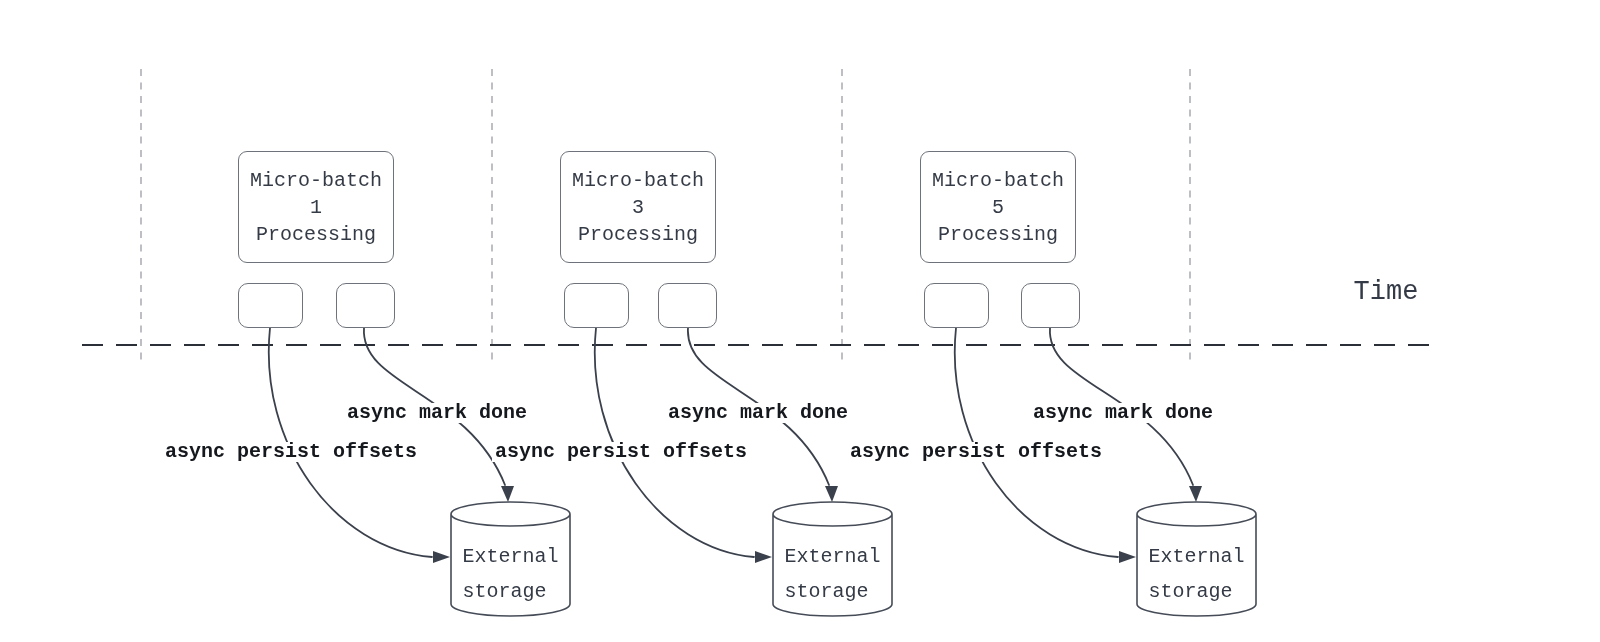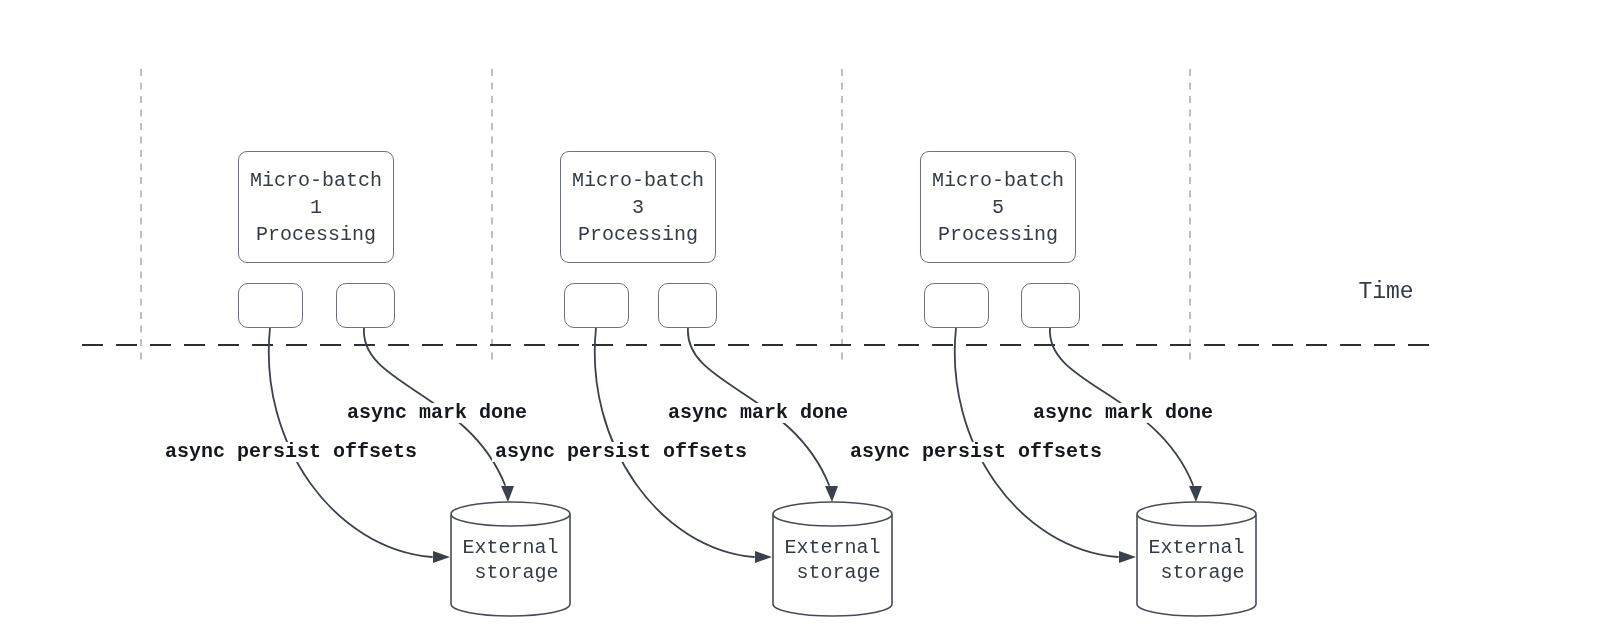--- a/index.html
+++ b/index.html
@@ -49,31 +49,31 @@
     position: absolute;
     transform: translateX(-50%);
     background: #ffffff;
     padding: 0 3px;
     font-size: 20px; font-weight: bold; line-height: 20px;
     color: var(--label_text, #15181d);
     white-space: nowrap;
   }
   .storage-label {
     position: absolute;
-    width: 119px; height: 88px; top: 492px;
+    width: 119px; height: 88px; top: 506px;
     display: flex; align-items: center; justify-content: center;
-    text-align: right;
+    text-align: left;
     white-space: pre-line;
-    font-size: 20px; line-height: 25px;
+    font-size: 20px; line-height: 35px;
     color: var(--box_text, #353b46);
   }
   .time-label {
     position: absolute;
     transform: translateX(-50%);
-    font-size: 23px; line-height: 30px;
+    font-size: 27px; line-height: 30px;
     color: var(--box_text, #353b46);
     white-space: nowrap;
   }
 </style>
 </head>
 <body>
 
 <div class="canvas">
 
   <svg class="layer" width="1600" height="642" viewBox="0 0 1600 642">

